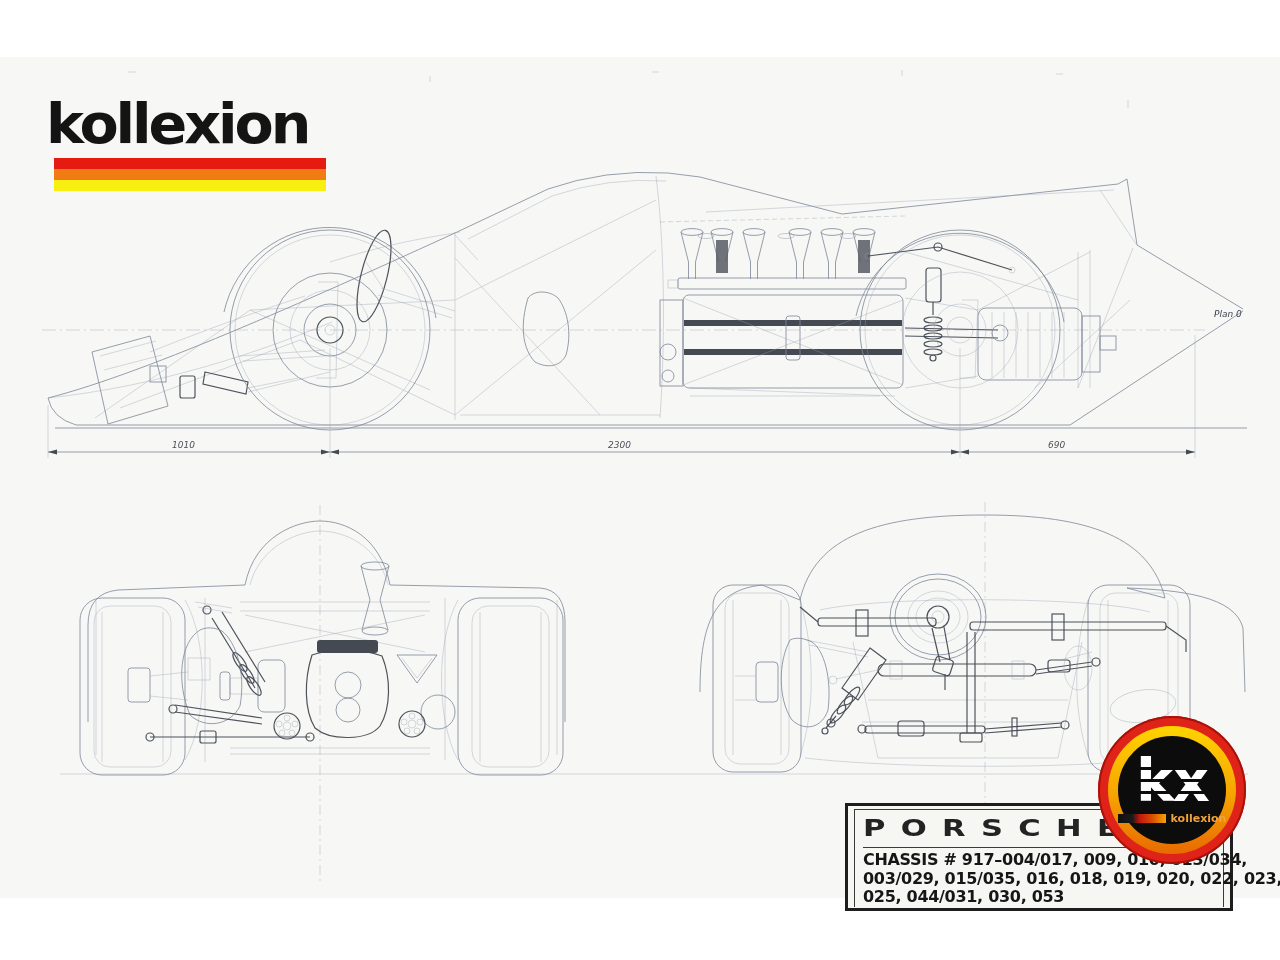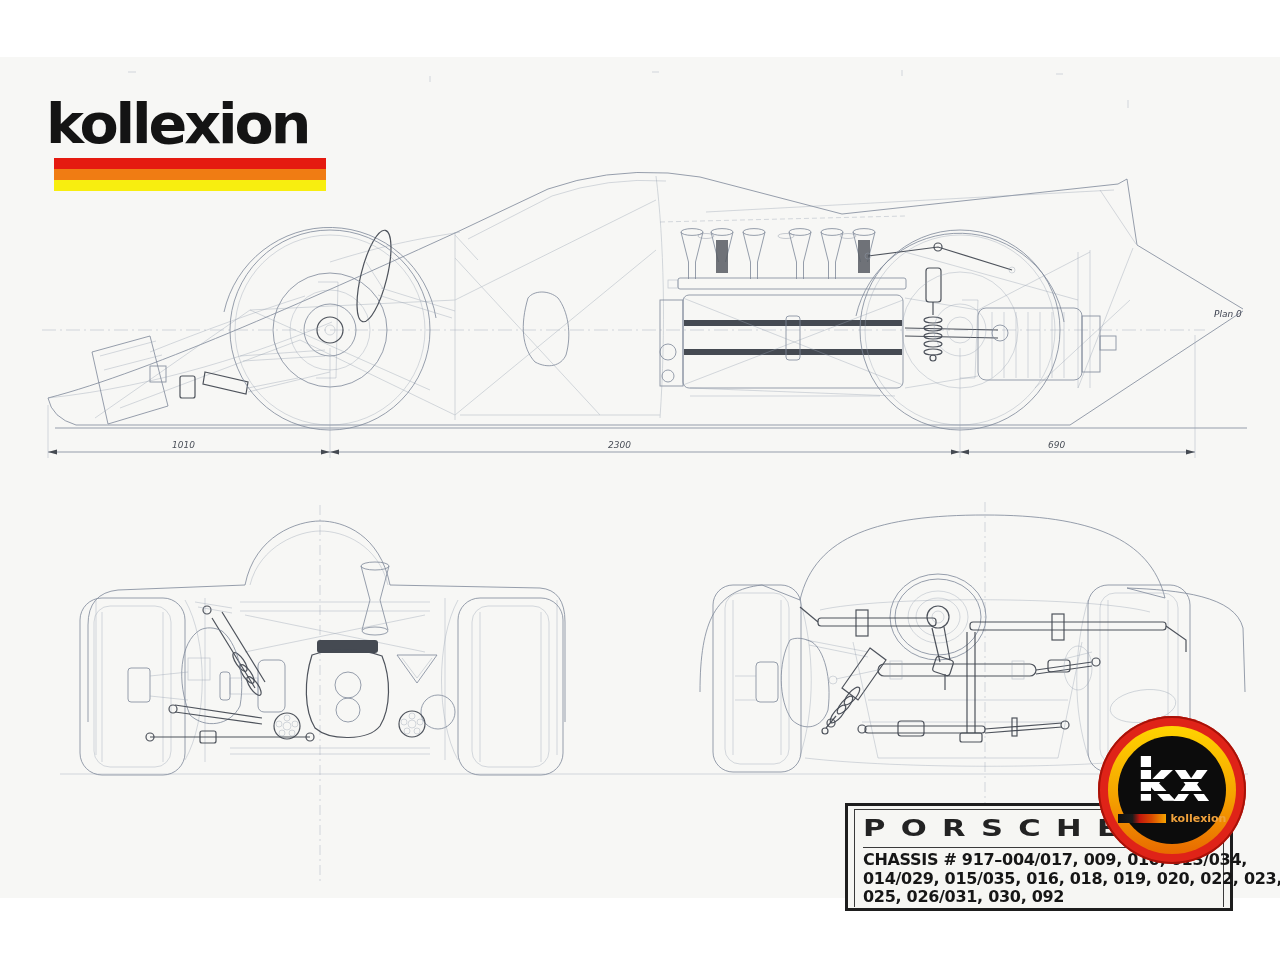--- a/index.html
+++ b/index.html
@@ -367,22 +367,22 @@
     </div>
   </div>
 
   <div id="info-box">
     <div id="info-inner">
       <div id="porsche-row">
         <div id="porsche-word">PORSCHE</div>
       </div>
       <div id="chassis-text">
         <div>CHASSIS # 917–004/017, 009, 010, 013/034,</div>
-        <div>014/029, 015/035, 016, 018, 019, 020, 022, 023,</div>
-        <div>025, 026/031, 030, 092</div>
+        <div>003/029, 015/035, 016, 018, 019, 020, 022, 023,</div>
+        <div>025, 044/031, 030, 053</div>
       </div>
     </div>
   </div>
 
   <div id="kx-badge">
     <div class="ring-red"></div>
     <div class="ring-gold"></div>
     <div class="disc">
       <div class="initials-wrap">
         <div class="initials">kx</div>

